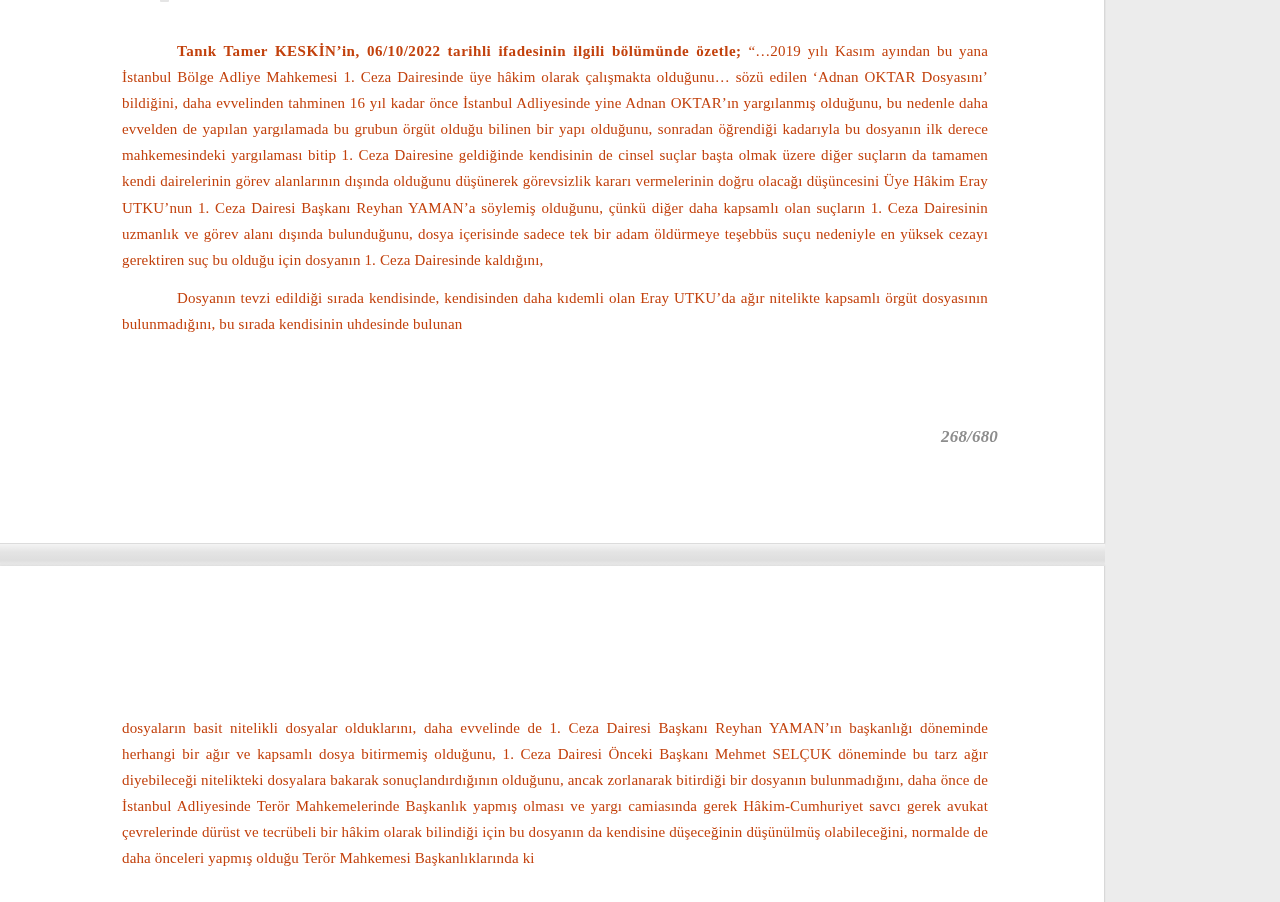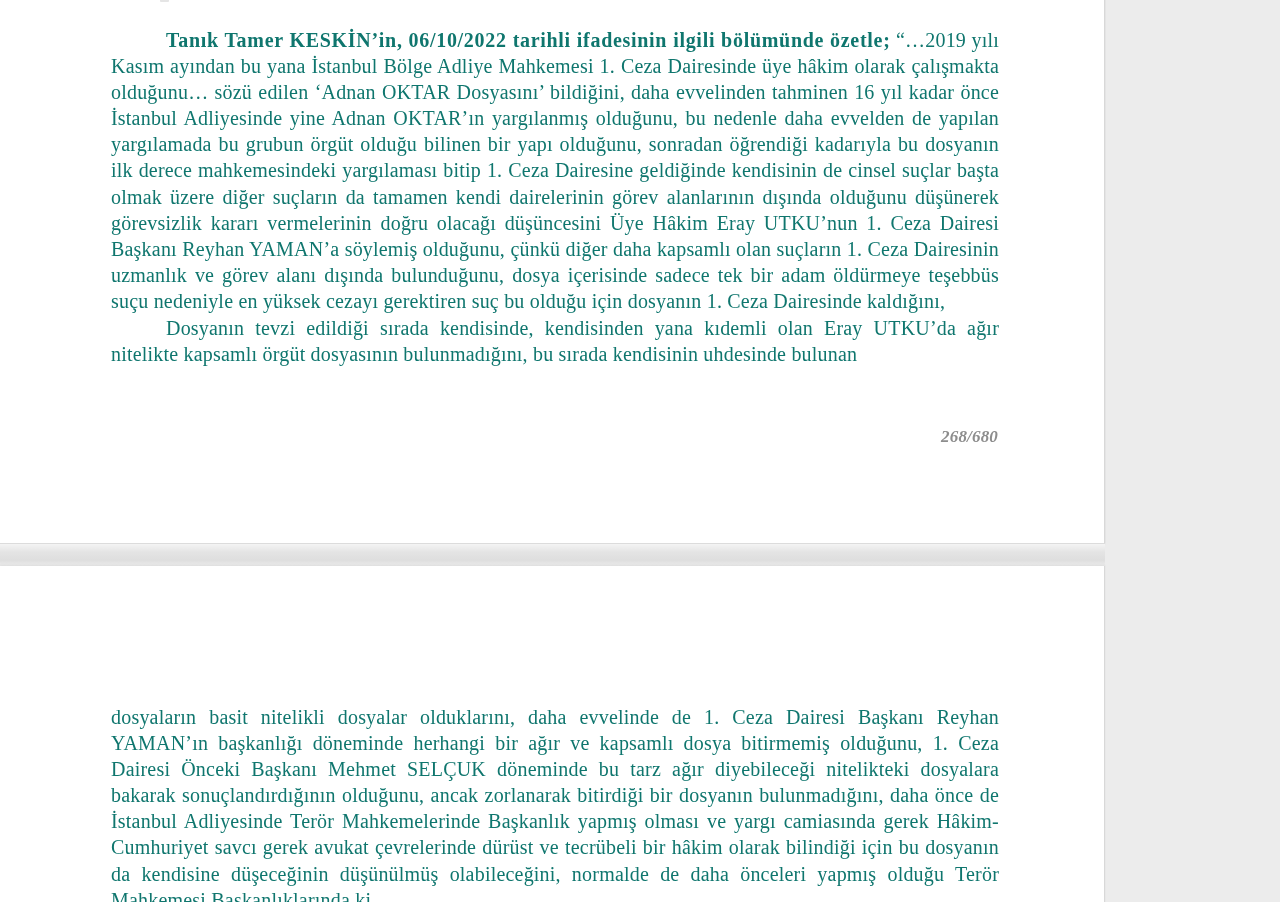--- a/index.html
+++ b/index.html
@@ -56,27 +56,27 @@
   .textblock {
     position: absolute;
     left: 110px;
     width: 890px;
   }
 
   #page-1 .textblock { top: 44px; }
   #page-2 .textblock { top: 137px; }
 
   p.para {
-    margin: 1px;
+    margin: 12px;
     padding: 0;
-    font-size: 20px;
+    font-size: 15px;
     line-height: 26.1px;
     text-align: justify;
     text-justify: inter-word;
-    color: #0f766e;
+    color: #c2410c;
     letter-spacing: 0.01em;
     -webkit-font-smoothing: antialiased;
   }
 
   p.para.indent {
     text-indent: 55px;
   }
 
   
   .lead {
@@ -142,21 +142,21 @@
 
   <section class="page" id="page-1">
     <div class="page-inner">
 
       <div class="scan-artifact"></div>
 
       <div class="textblock">
 
         <p class="para indent"><span class="lead">Tanık Tamer KESKİN’in, 06/10/2022 tarihli ifadesinin ilgili bölümünde özetle;</span> <span>“…2019 yılı Kasım ayından bu yana İstanbul Bölge Adliye Mahkemesi 1. Ceza Dairesinde üye hâkim olarak çalışmakta olduğunu… sözü edilen ‘Adnan OKTAR Dosyasını’ bildiğini, daha evvelinden tahminen 16 yıl kadar önce İstanbul Adliyesinde yine Adnan OKTAR’ın yargılanmış olduğunu, bu nedenle daha evvelden de yapılan yargılamada bu grubun örgüt olduğu bilinen bir yapı olduğunu, sonradan öğrendiği kadarıyla bu dosyanın ilk derece mahkemesindeki yargılaması bitip 1. Ceza Dairesine geldiğinde kendisinin de cinsel suçlar başta olmak üzere diğer suçların da tamamen kendi dairelerinin görev alanlarının dışında olduğunu düşünerek görevsizlik kararı vermelerinin doğru olacağı düşüncesini Üye Hâkim Eray UTKU’nun 1. Ceza Dairesi Başkanı Reyhan YAMAN’a söylemiş olduğunu, çünkü diğer daha kapsamlı olan suçların 1. Ceza Dairesinin uzmanlık ve görev alanı dışında bulunduğunu, dosya içerisinde sadece tek bir adam öldürmeye teşebbüs suçu nedeniyle en yüksek cezayı gerektiren suç bu olduğu için dosyanın 1. Ceza Dairesinde kaldığını,</span></p>
 
-        <p class="para indent"><span>Dosyanın tevzi edildiği sırada kendisinde, kendisinden yana kıdemli olan Eray UTKU’da ağır nitelikte kapsamlı örgüt dosyasının bulunmadığını, bu sırada kendisinin uhdesinde bulunan</span></p>
+        <p class="para indent"><span>Dosyanın tevzi edildiği sırada kendisinde, kendisinden daha kıdemli olan Eray UTKU’da ağır nitelikte kapsamlı örgüt dosyasının bulunmadığını, bu sırada kendisinin uhdesinde bulunan</span></p>
 
       </div>
 
       <div class="folio">268/680</div>
 
     </div>
   </section>
 
   <div class="gutter"></div>
 

